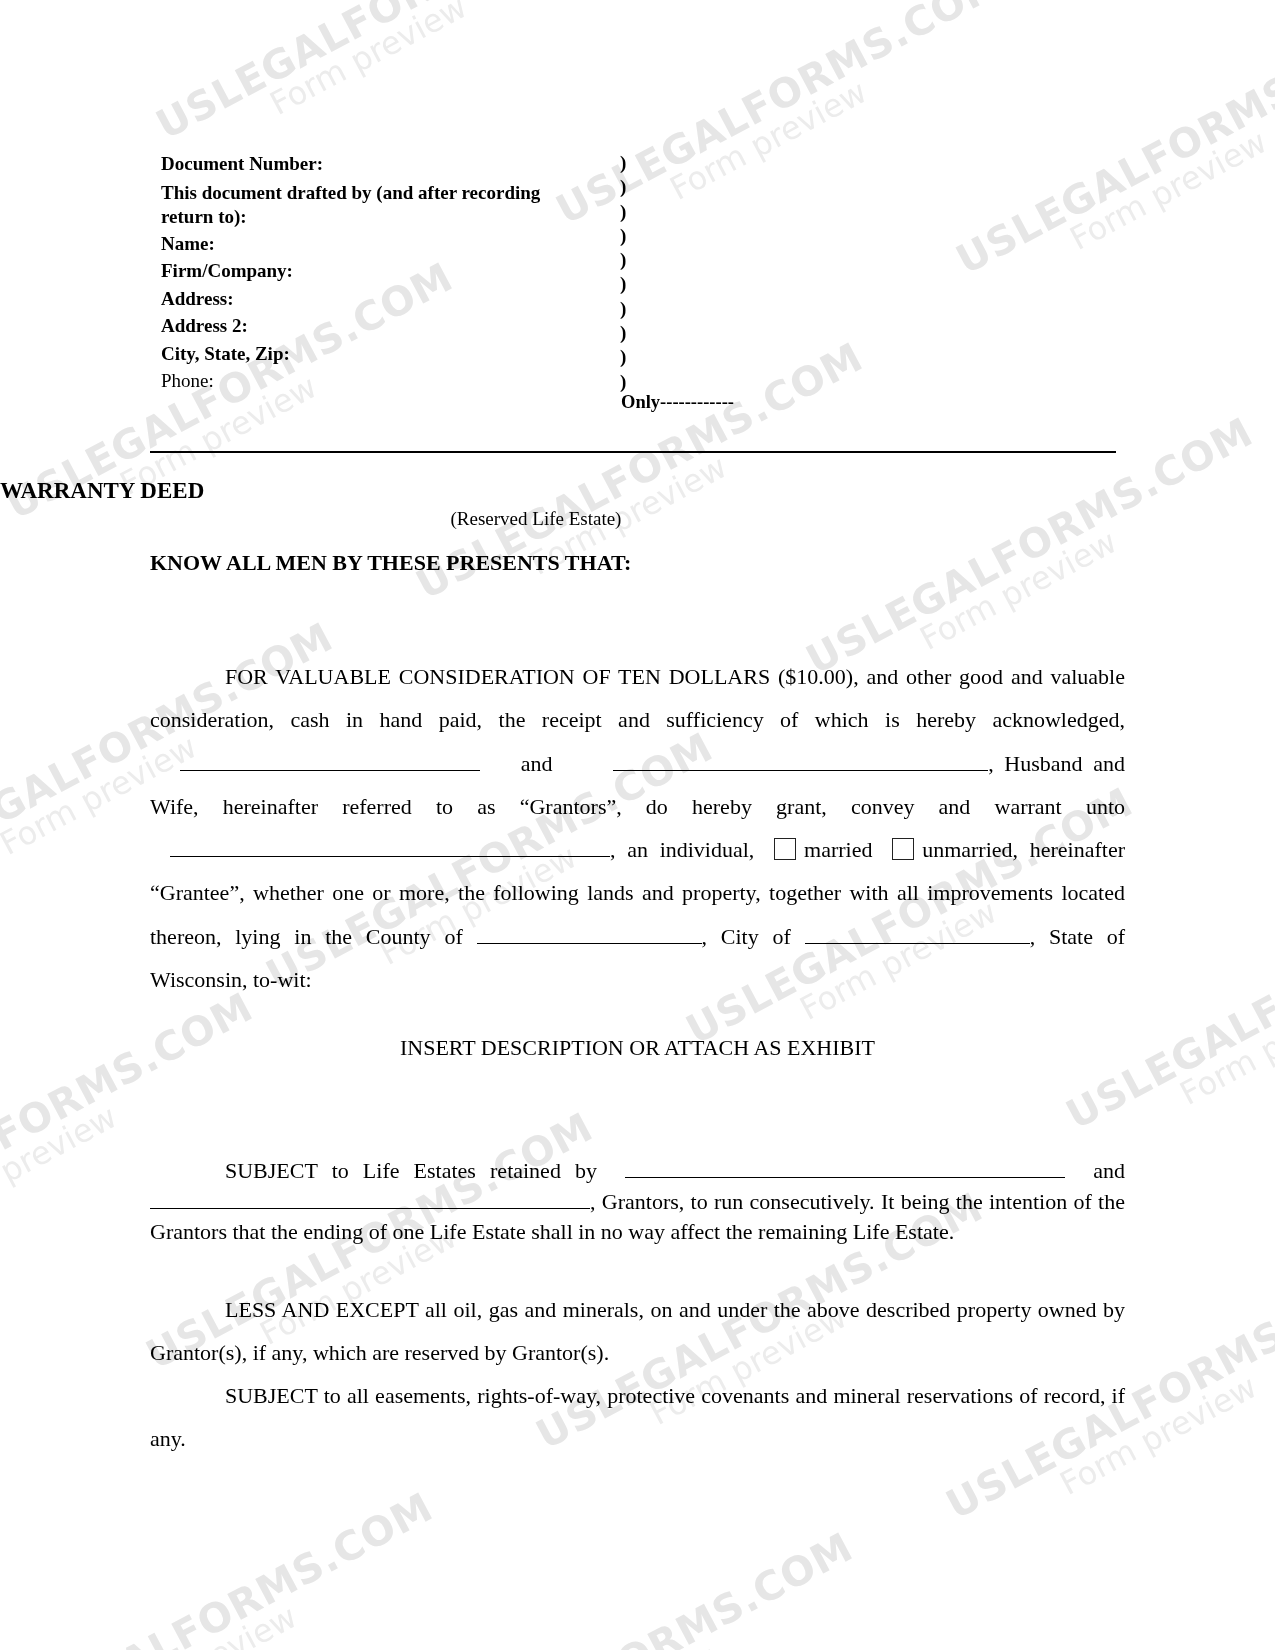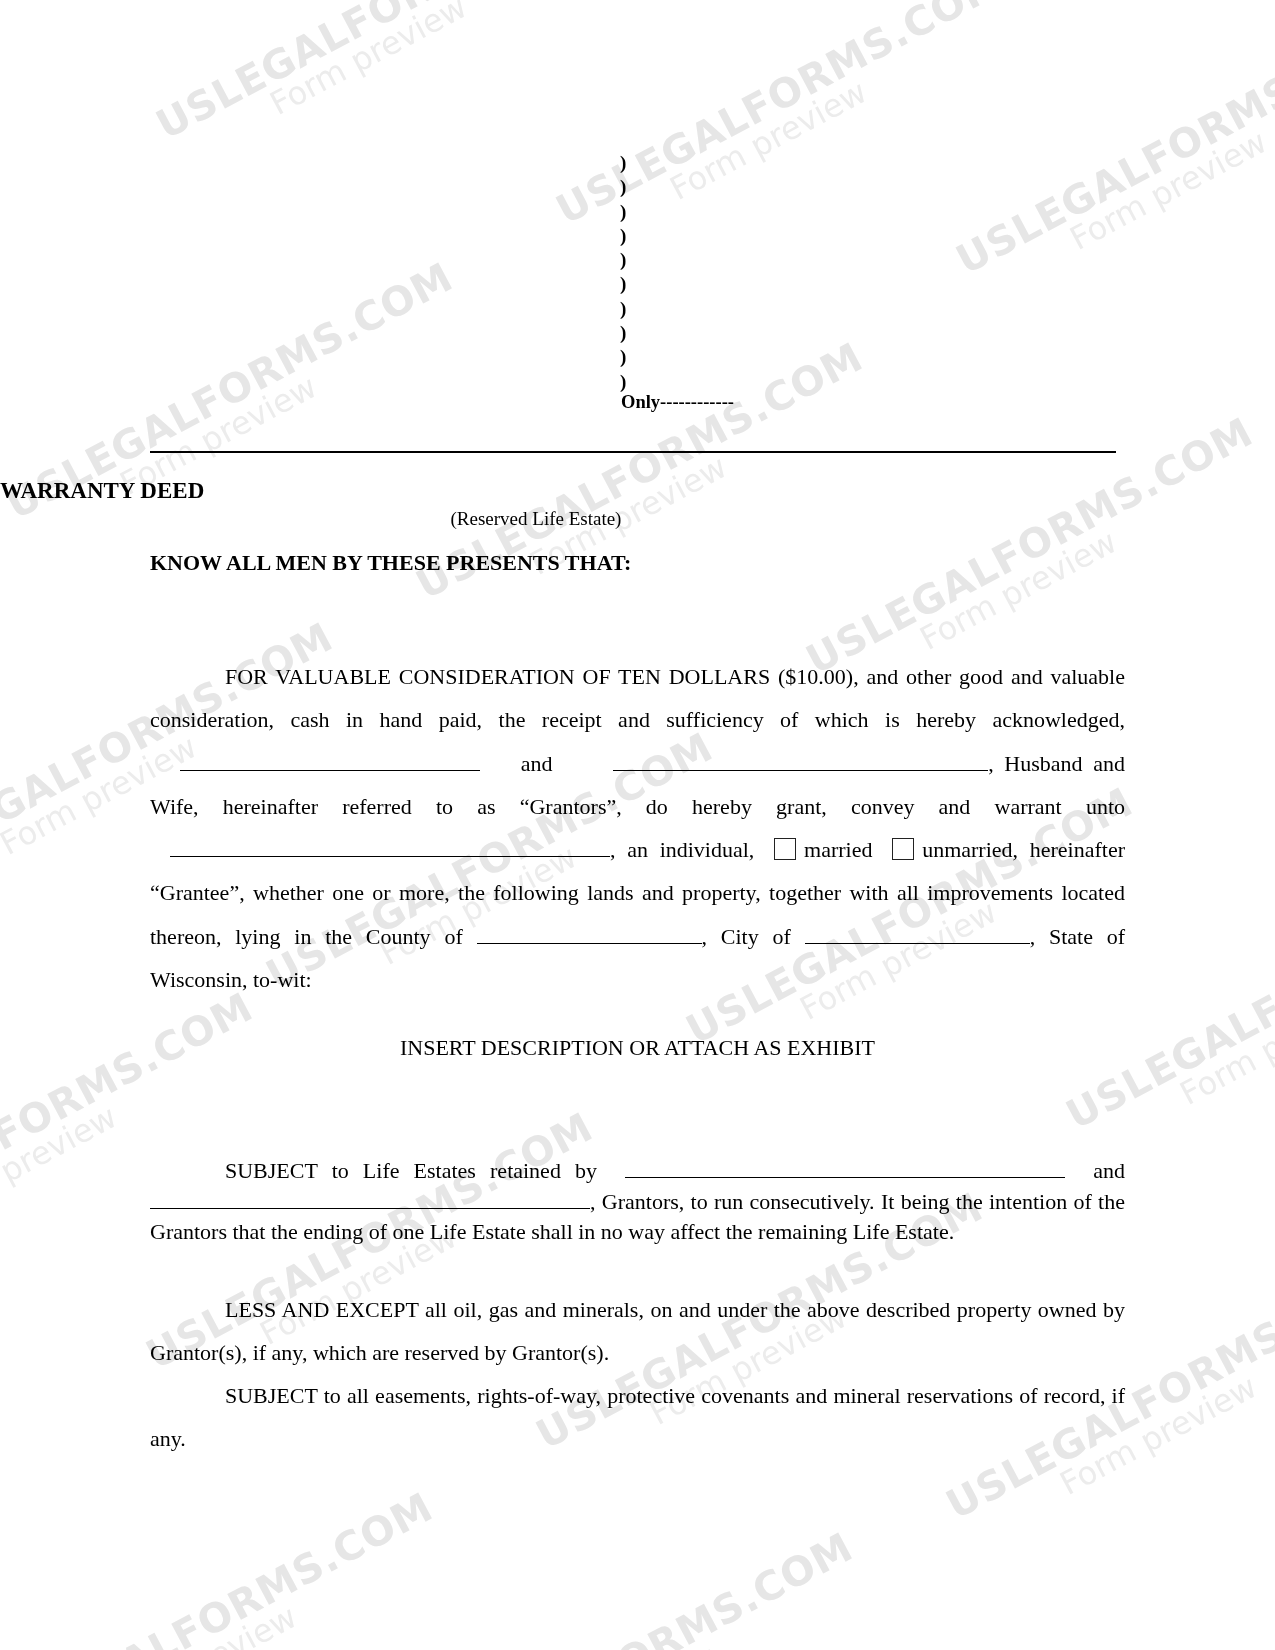--- a/index.html
+++ b/index.html
@@ -99,20 +99,30 @@
       <span class="sub">Form preview</span>
     </div>
   <div class="wm" style="left:400px;top:1760px;">
       <span class="main">USLEGALFORMS.COM</span>
       <span class="sub">Form preview</span>
     </div>
 </div>
 
 <div class="page">
 
+  <div class="hdr-left">
+    <div class="row">Document Number:</div>
+    <div class="row two" style="width:420px;">This document drafted by (and after recording return to):</div>
+    <div class="row">Name:</div>
+    <div class="row">Firm/Company:</div>
+    <div class="row">Address:</div>
+    <div class="row">Address 2:</div>
+    <div class="row">City, State, Zip:</div>
+    <div class="row normal">Phone:</div>
+  </div>
 
   <div class="parens" style="white-space:pre;">)
 )
 )
 )
 )
 )
 )
 )
 )

